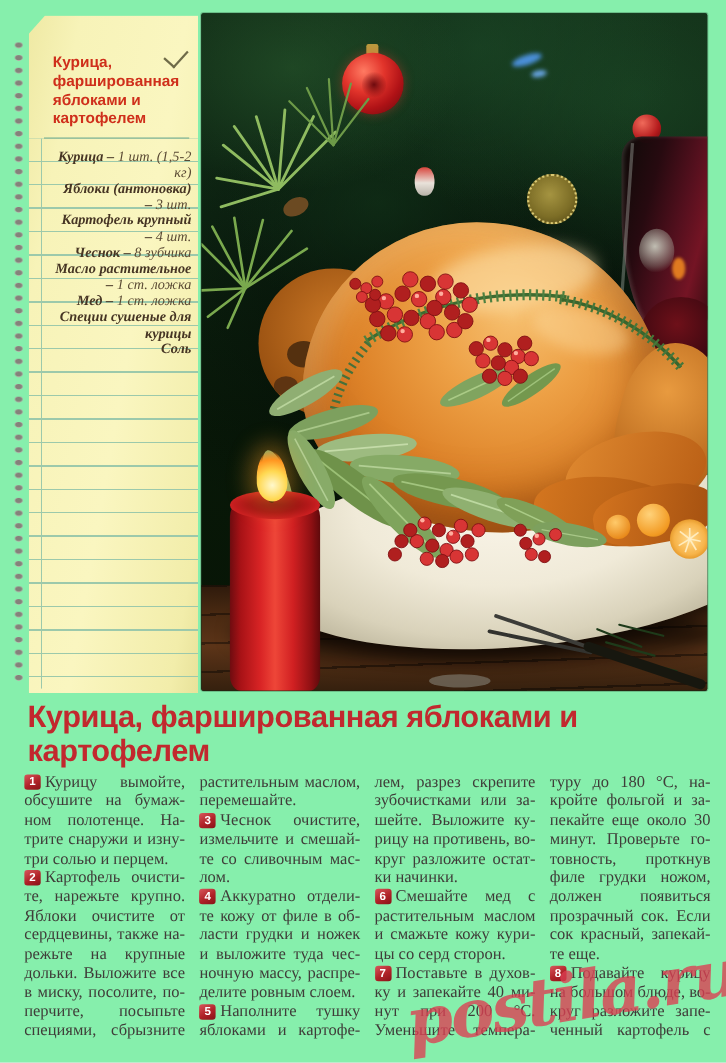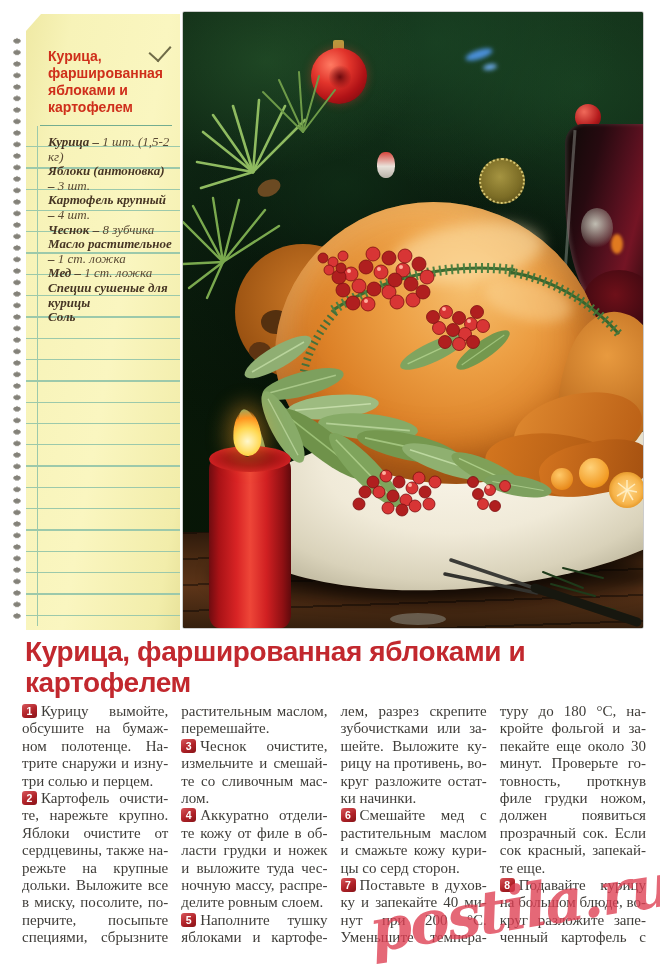--- a/index.html
+++ b/index.html
@@ -1,21 +1,21 @@
 <!DOCTYPE html>
 <html lang="ru" style="--accent: #c2282e; --badge: #b02228; --paper: #f6f2b2; --paper_line: #9cc9ab; --notepad_title: #cf2f1b; --ink: #3f3d39; --ingredient_ink: #463524; --watermark: #de3e52;"><head>
 <meta charset="utf-8">
 <style>
   :root{
     --accent:#c2282e; --badge:#b02228; --paper:#f6f2b2; --paper_line:#9cc9ab;
     --notepad_title:#cf2f1b; --ink:#3f3d39; --ingredient_ink:#463524; --watermark:#de3e52;
   }
   *{margin:0;padding:0;box-sizing:border-box;}
   html,body{background:#e8e8e4;}
-  .page{position:relative;width:660px;height:966px;background:#ffffff;overflow:hidden;
+  .page{position:relative;width:660px;height:966px;background:#86efac;overflow:hidden;
         font-family:"Liberation Sans",sans-serif;margin:0 auto;}
 
   
   .notepad{position:absolute;left:6px;top:14px;width:174px;height:616px;}
   .holes{position:absolute;left:2px;top:22px;width:18px;height:586px;
     background-image:radial-gradient(ellipse 5px 3.5px at 9px 5px,#84827a 0%,#84827a 55%,#b8b6ae 75%,rgba(0,0,0,0) 80%);
     background-size:18px 11.5px;background-repeat:repeat-y;}
   .paper{position:absolute;left:20px;top:0;width:154px;height:616px;
     background:linear-gradient(100deg,#efe9a4 0%,#f7f3b8 18%,#faf6c0 55%,#f2edaa 90%,#e8e29a 100%);
     clip-path:polygon(15px 0,100% 0,100% 100%,0 100%,0 17px);
@@ -24,21 +24,21 @@
     background-image:
       linear-gradient(90deg,rgba(0,0,0,0) 11px,var(--paper_line) 11px,var(--paper_line) 12.5px,rgba(0,0,0,0) 12.5px),
       repeating-linear-gradient(180deg,rgba(0,0,0,0) 0 20px,var(--paper_line) 20px 21.3px);}
   .fold-mark{position:absolute;right:10px;top:30px;width:20px;height:13px;
     border-left:2px solid #6f6b48;border-bottom:2px solid #6f6b48;transform:rotate(-48deg);}
   .notepad-title{position:relative;padding:34px 10px 0 22px;color:var(--notepad_title);
     font-weight:bold;font-size:14px;line-height:17px;}
   .notepad-divider{position:relative;margin:9px 8px 0 14px;border-bottom:1.6px solid #74ad90;}
   .ingredients{position:relative;list-style:none;padding:9px 6px 0 22px;
     font-family:"Liberation Serif",serif;font-style:italic;font-size:13px;line-height:14.6px;
-    color:var(--ingredient_ink);}
+    color:var(--ingredient_ink);text-align:right;}
   .ingredients li b{font-weight:bold;}
   .ingredients li span{font-weight:normal;color:#5a4a34;}
 
   
   .photo{position:absolute;left:183px;top:12px;width:460px;height:616px;overflow:hidden;
     border-radius:2px;background:#0a1c0c;box-shadow:0 0 0 1px rgba(0,0,0,.2);}
   .photo *{position:absolute;}
   .tree{left:0;top:0;width:100%;height:100%;background:
     radial-gradient(220px 160px at 18% 8%,rgba(42,94,48,.55),rgba(0,0,0,0) 70%),
     radial-gradient(260px 200px at 55% 5%,rgba(28,74,40,.6),rgba(0,0,0,0) 70%),

